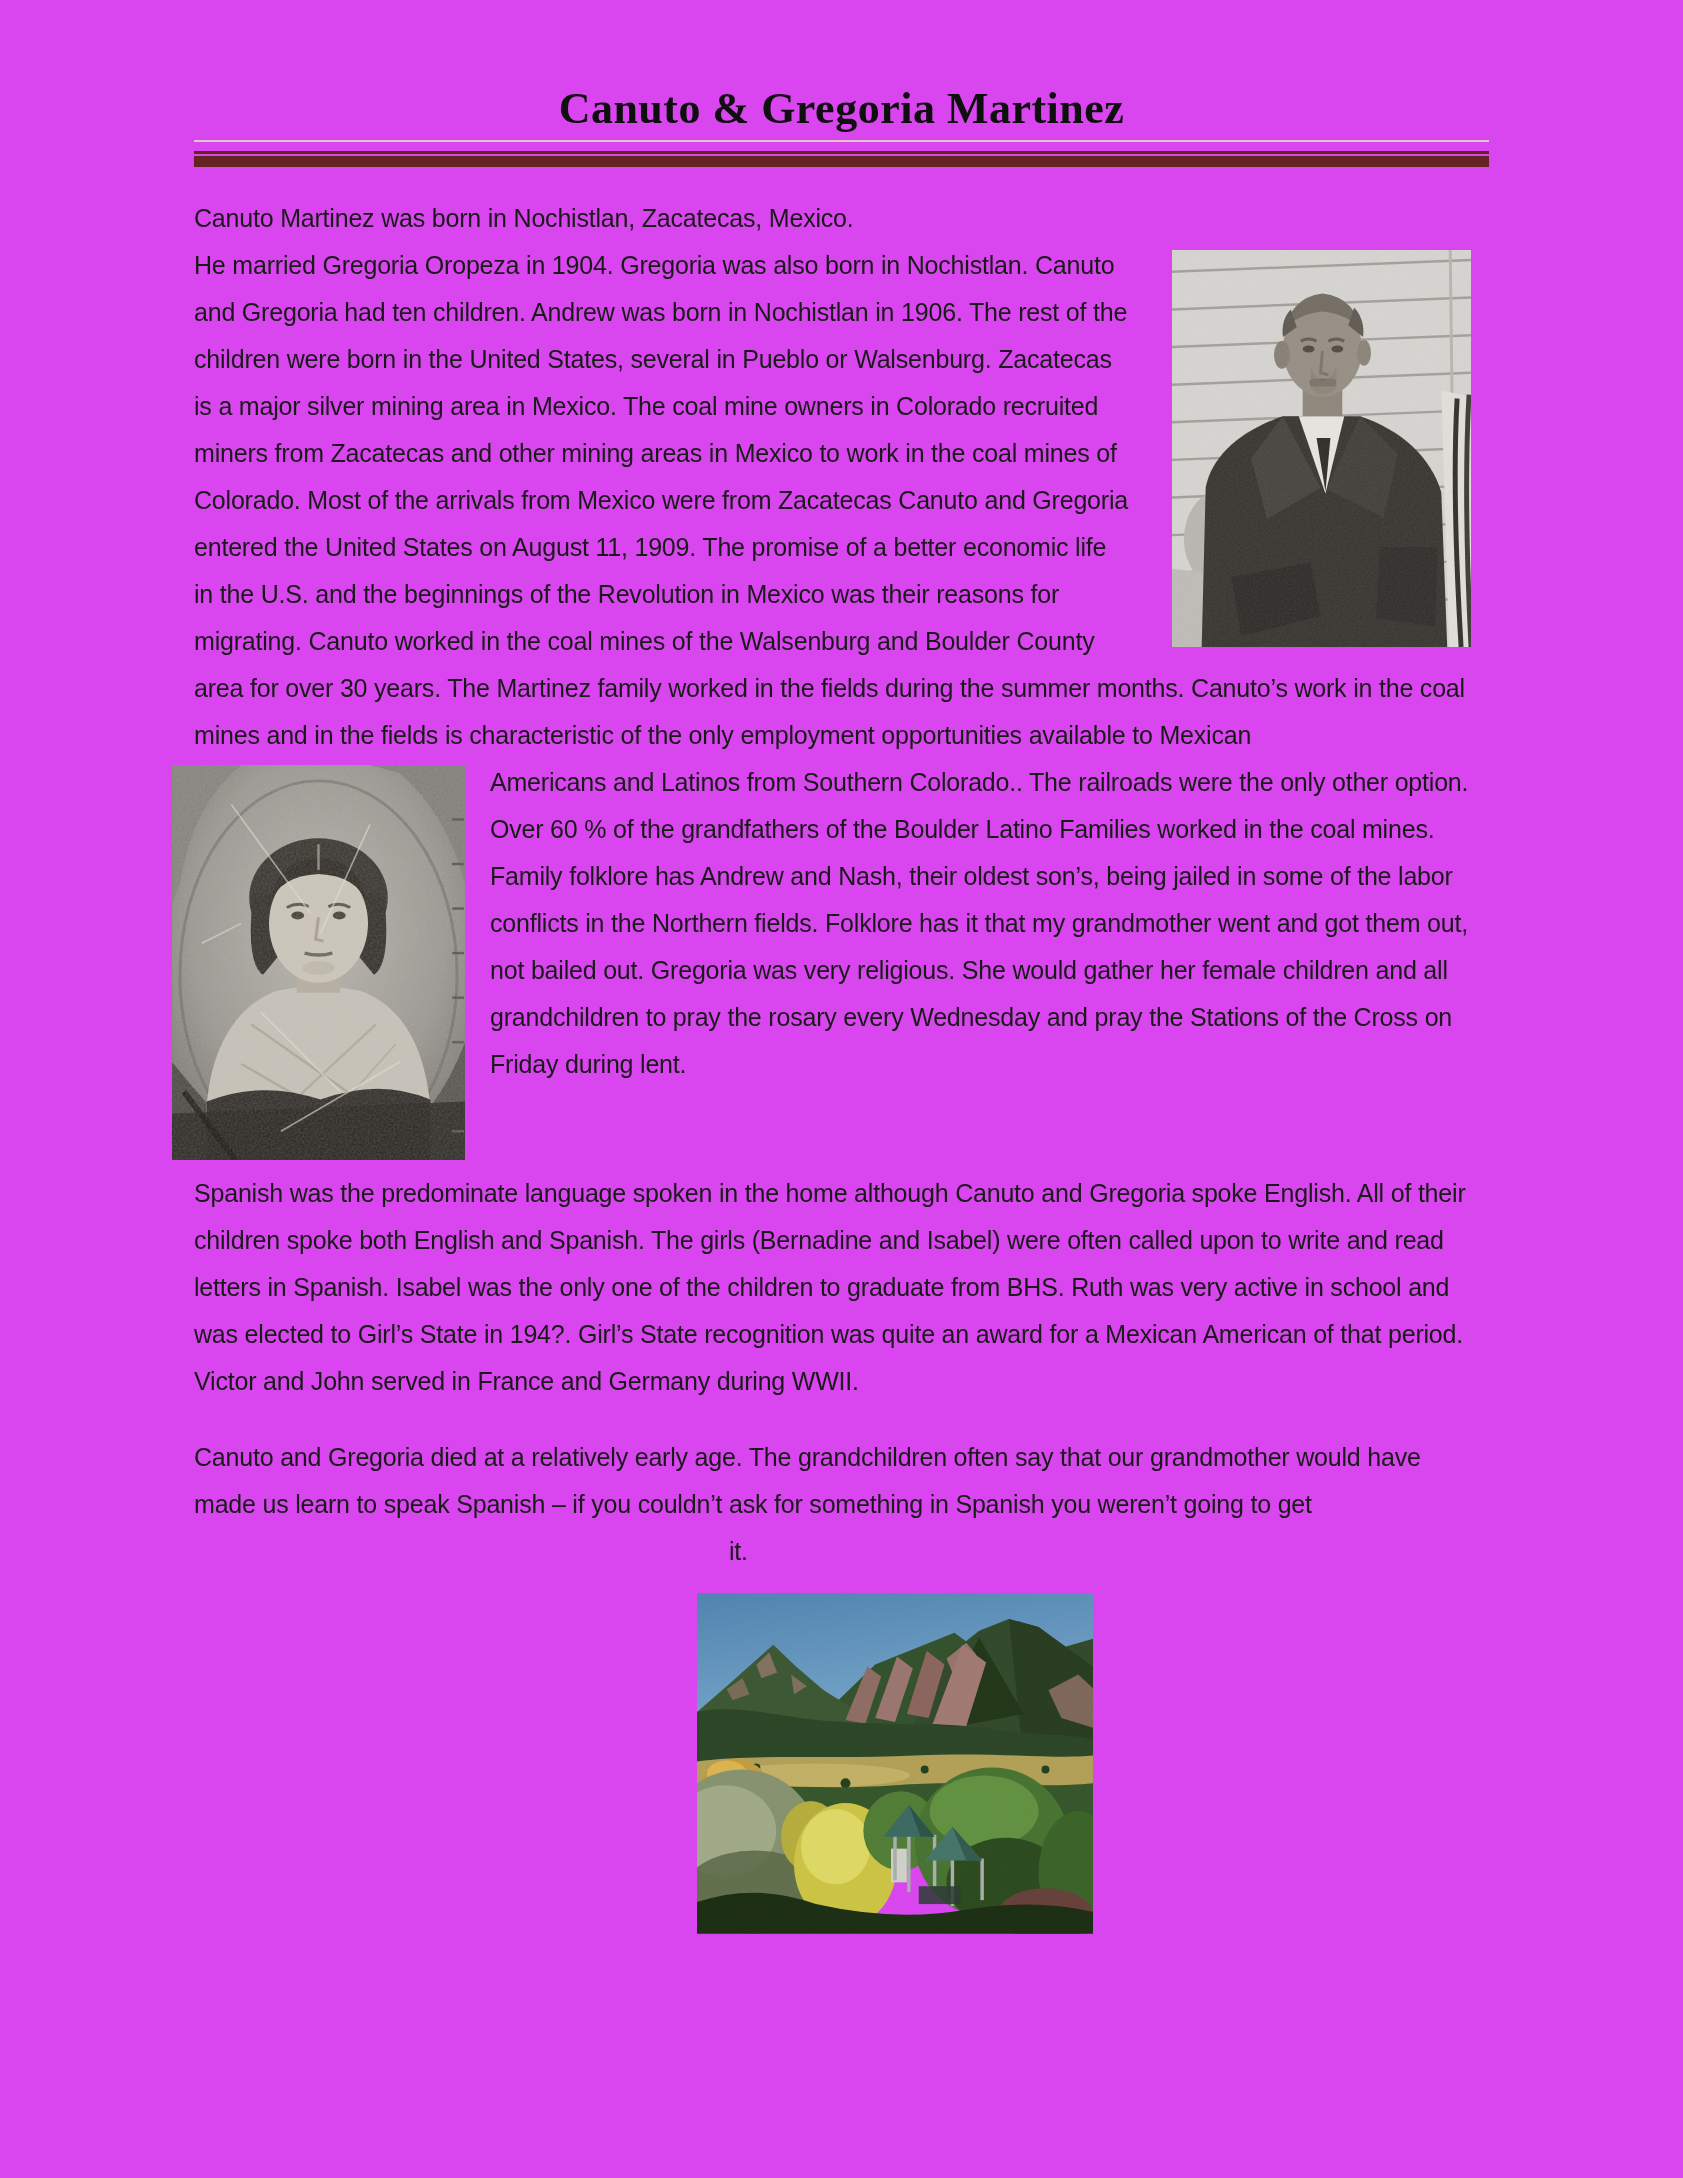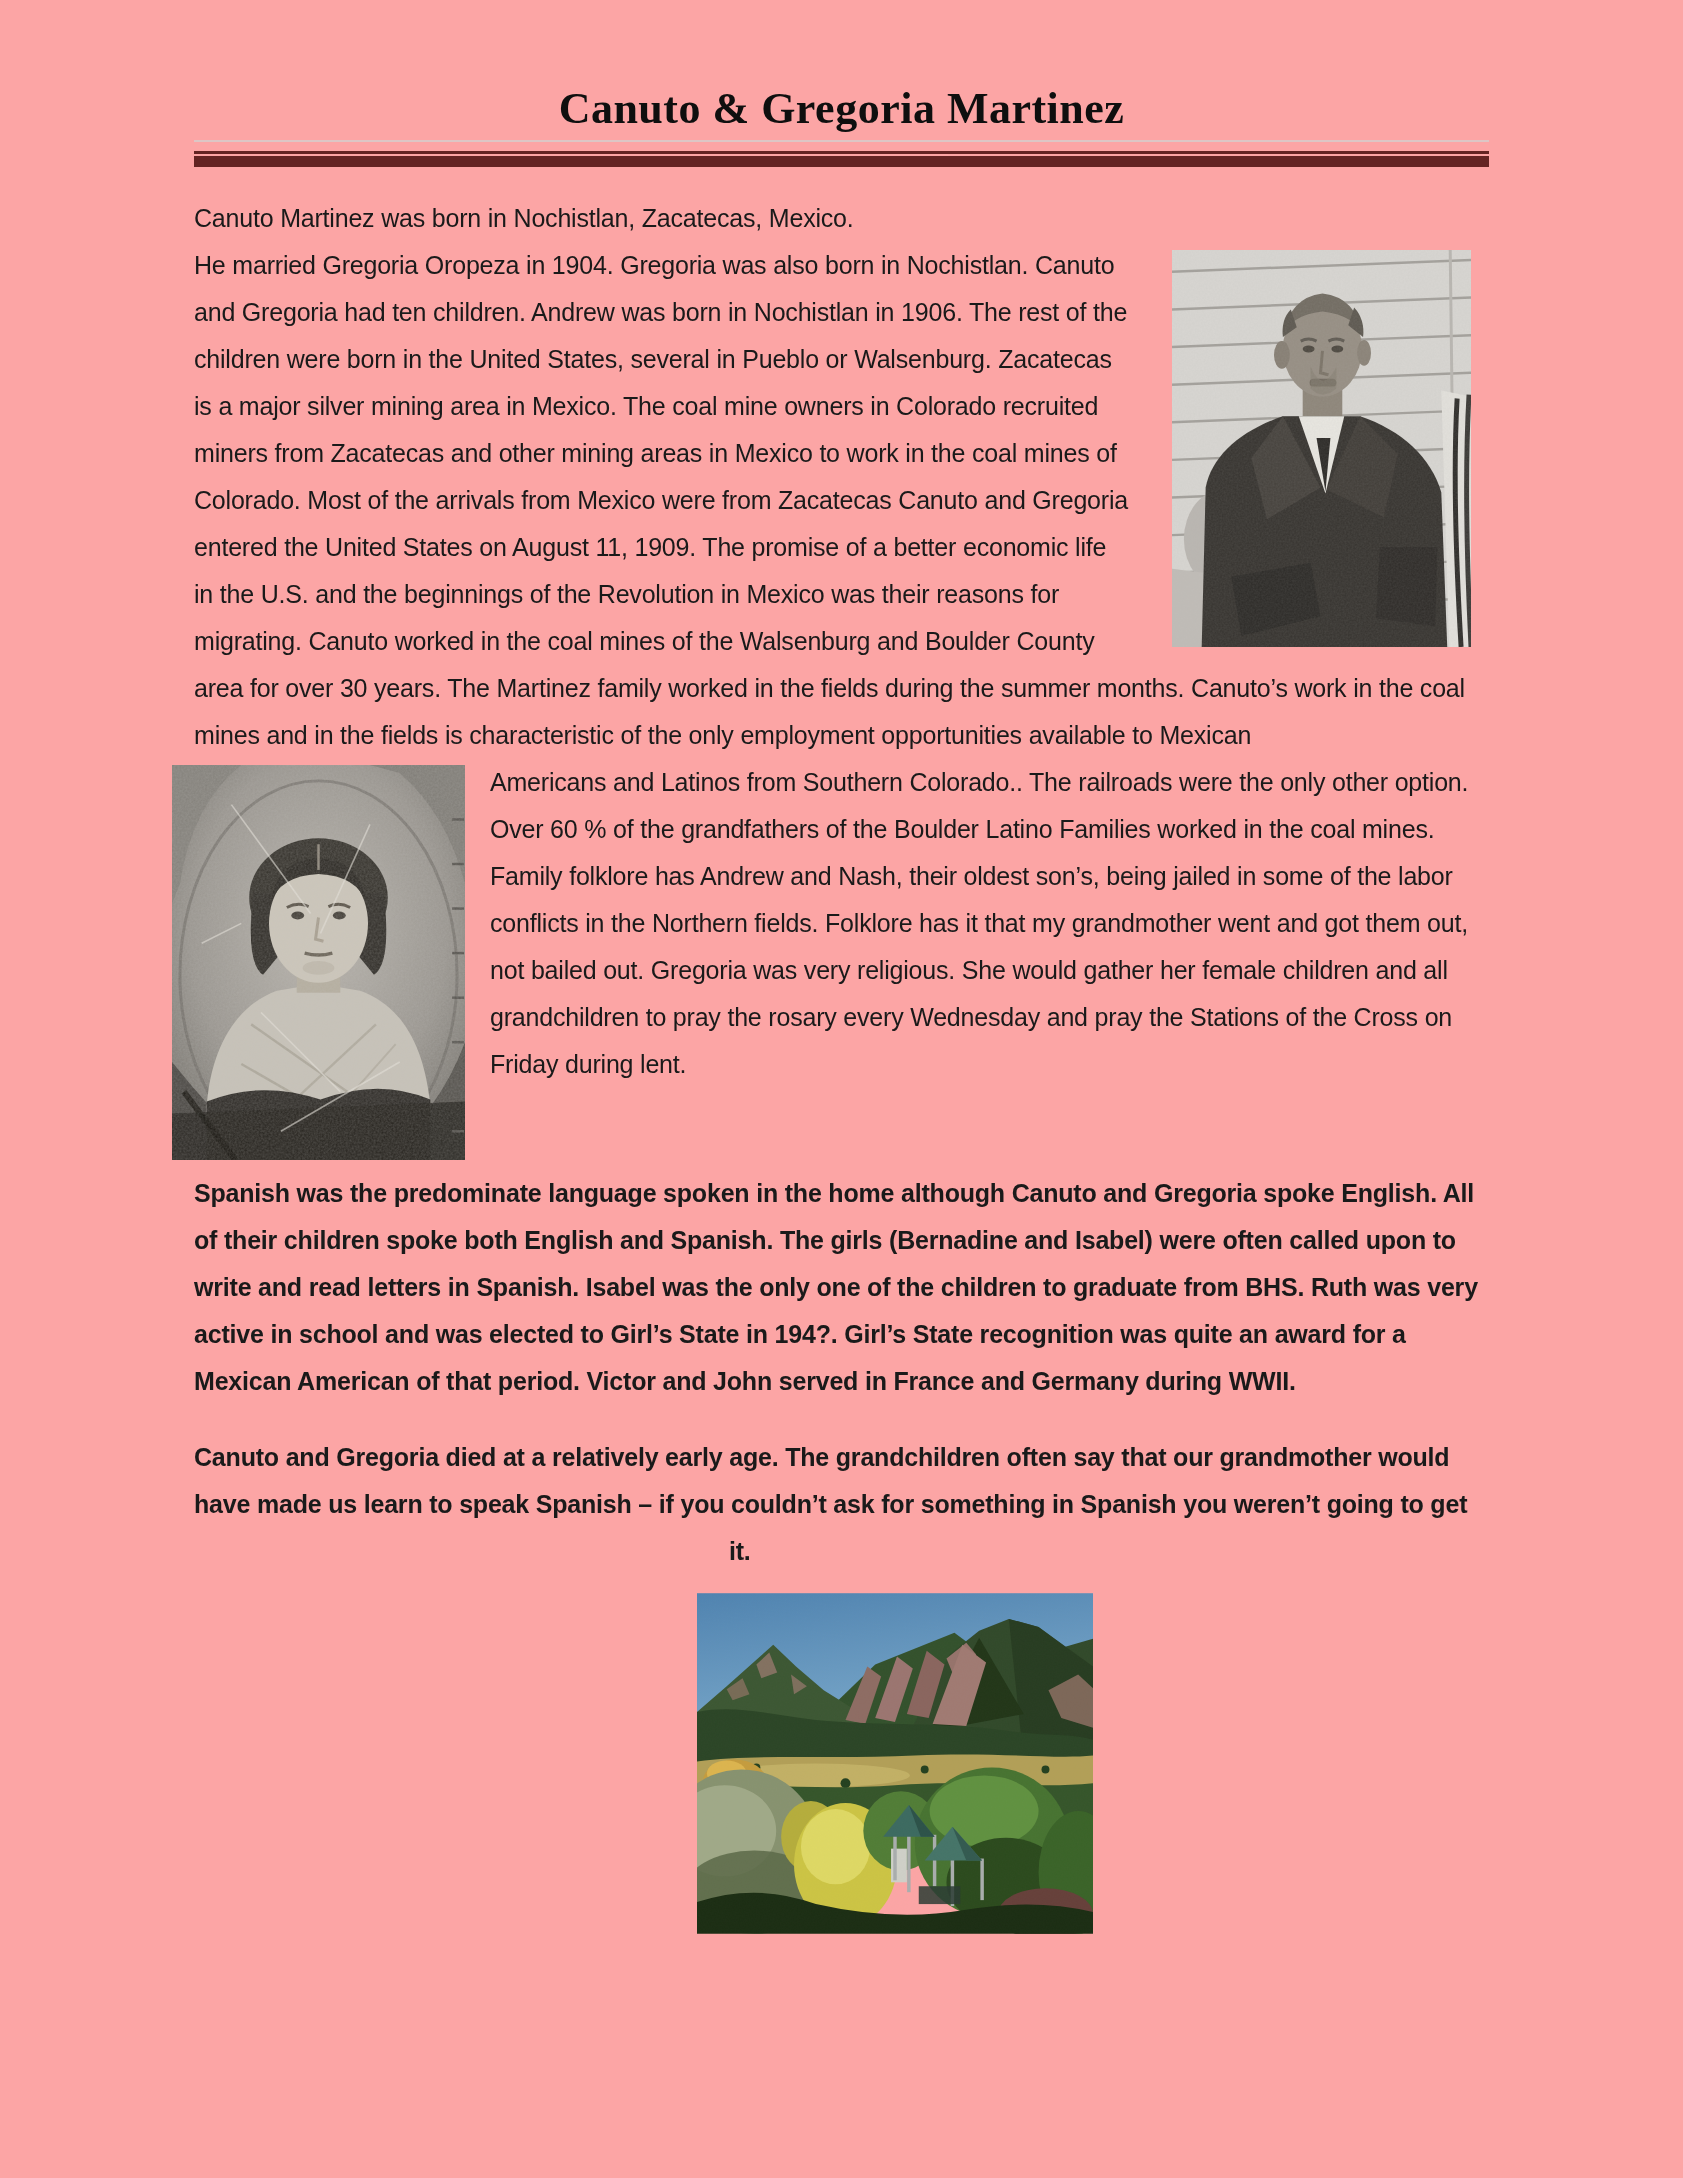--- a/index.html
+++ b/index.html
@@ -1,27 +1,27 @@
 <!DOCTYPE html>
 <html><head>
 <meta charset="utf-8">
 <style>
   html,body{margin:0;padding:0;background:#ffffff;}
-  .page{position:relative;width:1683px;height:2178px;background:#fca5a5;overflow:hidden;
+  .page{position:relative;width:1683px;height:2178px;background:#d946ef;overflow:hidden;
         font-family:"Liberation Sans",sans-serif;color:#1a1a1a;}
   .content{padding:0 194px;}
   .doc-title{margin:83px 0 0;font-family:"Liberation Serif",serif;font-weight:700;
              font-size:44px;line-height:51px;text-align:center;color:#0f0f0f;letter-spacing:0.5px;}
   .rule{margin-top:6px;}
   .rule-faint{height:2px;background:#ddc6c5;}
   .rule-thin{height:3px;background:#632423;margin-top:9px;}
   .rule-thick{height:11px;background:#632423;margin-top:2px;}
   .body-text{margin-top:28px;font-size:25px;line-height:47px;letter-spacing:-0.2px;}
   p.para{margin:0;}
-  p.after-gap{margin-top:29px;clear:both;font-weight:bold;}
+  p.after-gap{margin-top:29px;clear:both;}
   .float-man{float:right;width:299px;height:397px;margin:55px 18px 8px 44px;}
   .float-woman{float:left;width:293px;height:395px;margin:6px 25px 10px -22px;}
   .float-man svg,.float-woman svg,.flatirons svg{display:block;}
   .gap-spacer{display:inline-block;width:535px;height:1px;}
   .flatirons{margin:18px 0 0 503px;width:396px;height:341px;clear:both;}
 </style>
 </head>
 <body>
 
 <div class="page">

